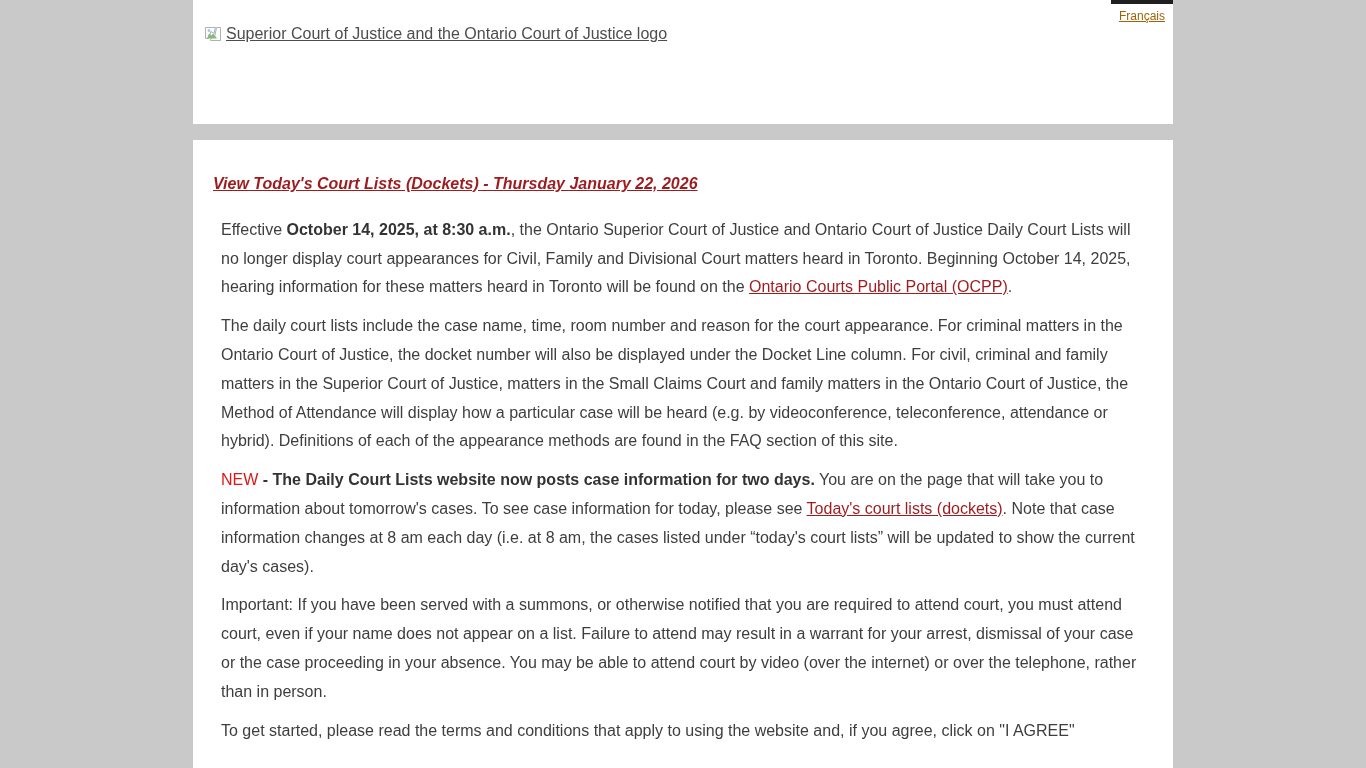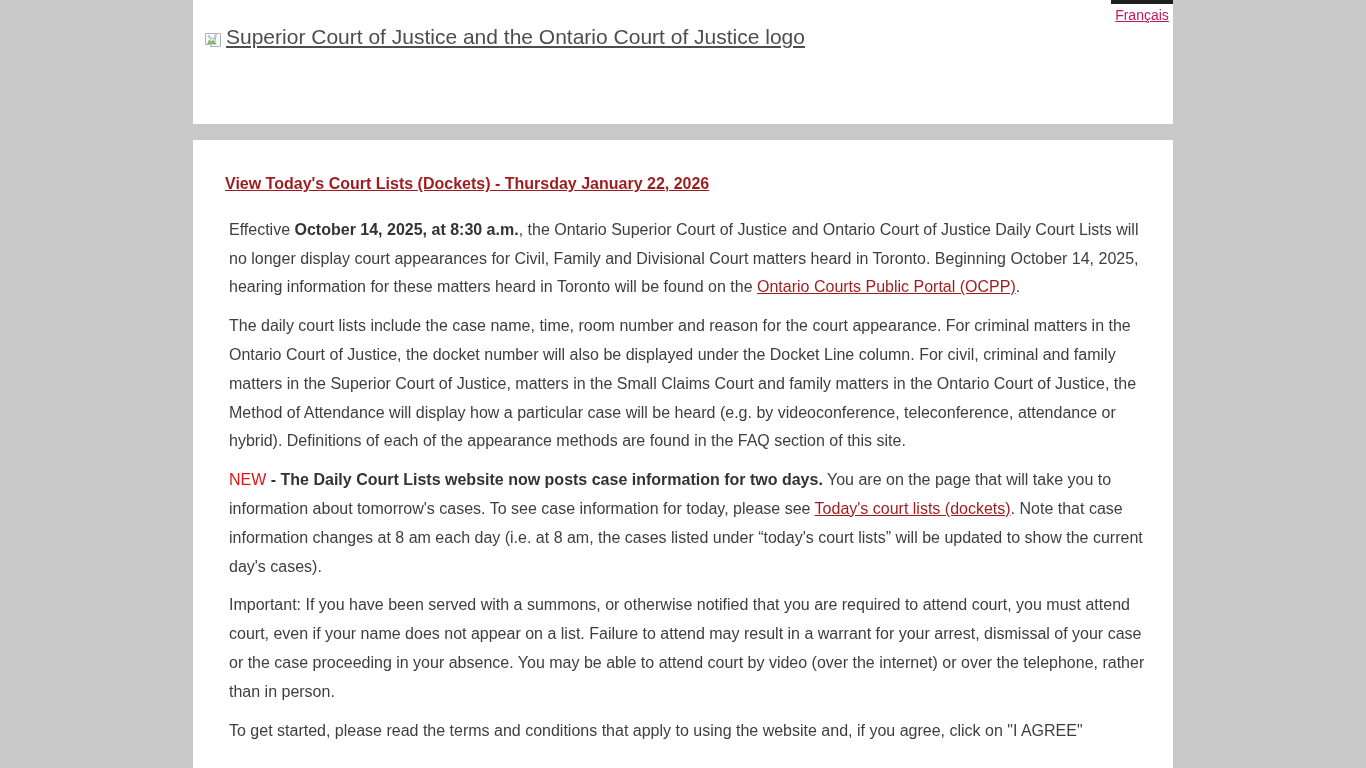--- a/index.html
+++ b/index.html
@@ -26,33 +26,33 @@
   .lang-tab {
     position: absolute;
     top: 0;
     right: 0;
     width: 62px;
     border-top: 4px solid #1f1f1f;
     text-align: center;
     padding-top: 2px;
   }
   .lang-tab a {
-    font-size: 14px;
-    color: #be185d;
+    font-size: 12px;
+    color: #a16207;
     text-decoration: underline;
     cursor: pointer;
   }
   .logo-link {
     position: absolute;
     top: 25px;
     left: 11px;
     display: inline-flex;
     align-items: center;
     gap: 4px;
-    font-size: 21px;
+    font-size: 16px;
     color: #4d4d4d;
     text-decoration: underline;
     cursor: pointer;
   }
   .broken-img-icon {
     display: inline-block;
     width: 18px;
     height: 16px;
     flex: 0 0 auto;
   }
@@ -60,31 +60,32 @@
   .content-panel {
     margin-top: 16px;
     background: #ffffff;
     padding: 15px 28px 0 20px;
     min-height: 660px;
     color: #3e3e3e;
     font-size: 16px;
     line-height: 1.8;
   }
   .heading-line {
-    margin: 15px 12px 17px;
+    margin: 15px 0 17px;
     line-height: 1.8;
+    font-style: italic;
   }
   .heading-line a {
     color: #9e1b1e;
     font-weight: bold;
     text-decoration: underline;
     cursor: pointer;
   }
   .content-panel p {
-    margin: 0 0 10px 16px;
+    margin: 0 0 10px 8px;
   }
   .red-link {
     color: #9e1b1e;
     text-decoration: underline;
     cursor: pointer;
   }
   .bold-seg {
     font-weight: bold;
     color: #333333;
   }

